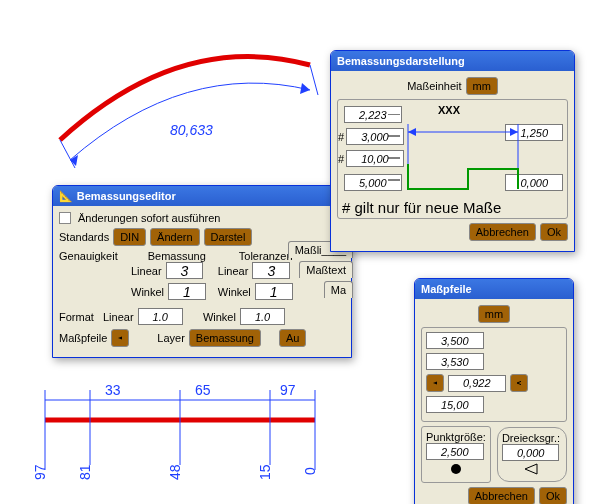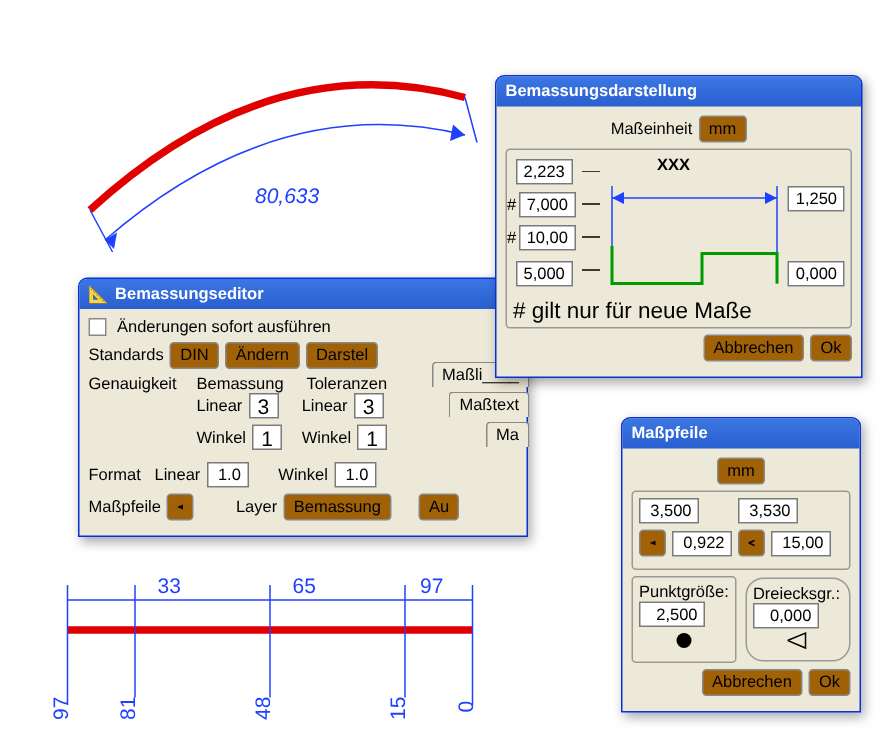--- a/index.html
+++ b/index.html
@@ -41,27 +41,28 @@
     padding: 1px 6px;
     font-size: 11px;
     height: 18px;
     display: inline-flex;
     align-items: center;
     cursor: pointer;
   }
   .fld {
     background: #fff;
     border: 1px solid #7a7a7a;
-    padding: 1px 4px;
+    padding: 1px 14px;
     font-size: 11px;
     height: 17px;
     display: inline-flex;
     align-items: center;
     justify-content: flex-end;
     min-width: 34px;
+    font-style: italic;
   }
   .fld-center { justify-content: center; }
   .lbl { font-size: 11px; }
   .group {
     border: 1px solid #999;
     border-radius: 3px;
     padding: 4px;
     display:inline-block;
     vertical-align: top;
   }
@@ -205,21 +206,21 @@
   <div class="body">
     <div class="row" style="justify-content:center;">
       <span class="lbl">Maßeinheit</span>
       <span class="btn">mm</span>
     </div>
     <div class="group" style="width:100%; position:relative; height:120px; padding:6px;">
       
       <div style="position:absolute; left:6px; top:6px;" class="fld">2,223</div>
       <div style="position:absolute; left:0px; top:28px; display:flex; align-items:center; gap:2px;">
         <span class="lbl">#</span>
-        <span class="fld">7,000</span>
+        <span class="fld">3,000</span>
       </div>
       <div style="position:absolute; left:0px; top:50px; display:flex; align-items:center; gap:2px;">
         <span class="lbl">#</span>
         <span class="fld">10,00</span>
       </div>
       <div style="position:absolute; left:6px; top:74px;" class="fld">5,000</div>
       
       <div style="position:absolute; right:4px; top:24px;" class="fld">1,250</div>
       <div style="position:absolute; right:4px; top:74px;" class="fld">0,000</div>
       

